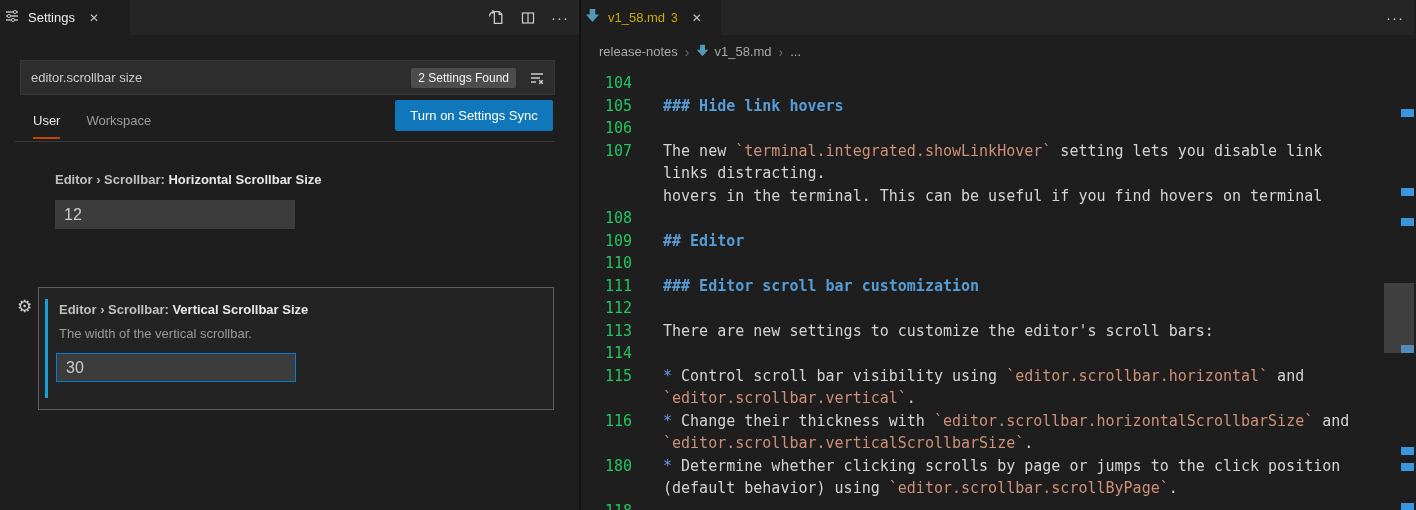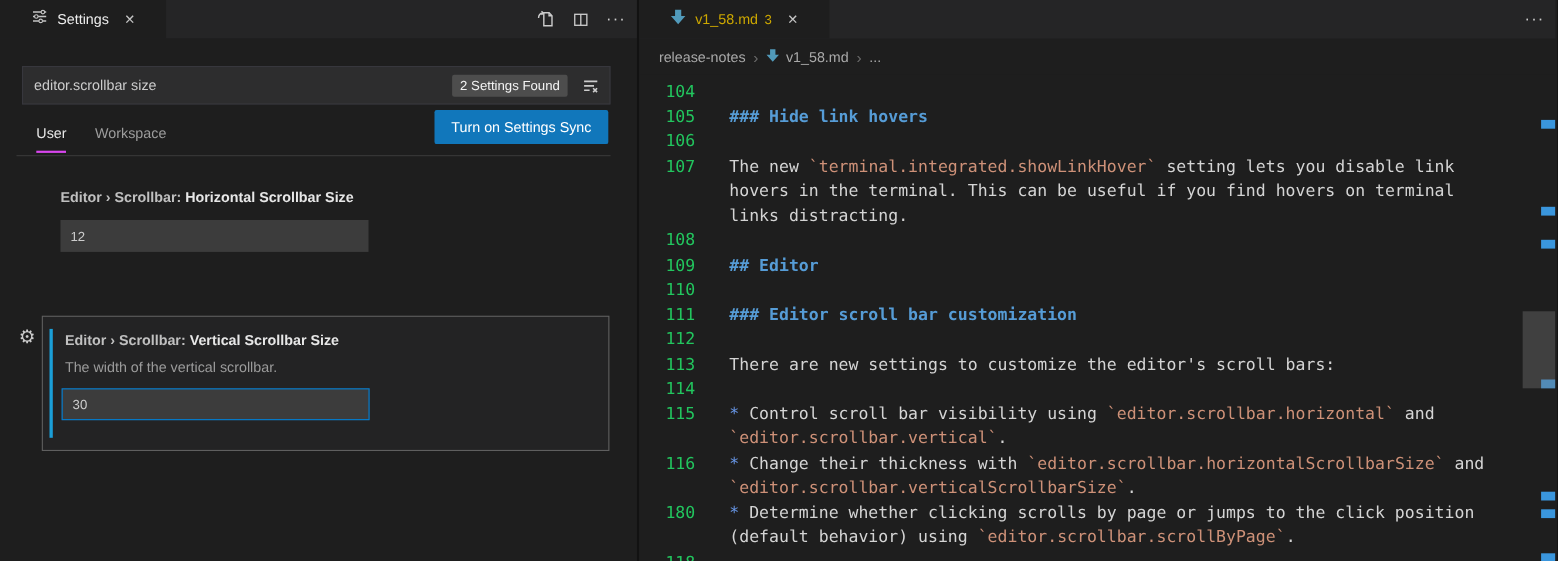--- a/index.html
+++ b/index.html
@@ -3,45 +3,45 @@
 <meta charset="utf-8">
 <style>
   * { margin:0; padding:0; box-sizing:border-box; }
   html,body { background:#111; }
   body { font-family:"Liberation Sans", sans-serif; }
   #app { position:relative; width:1416px; height:510px; background:#1e1e1e; overflow:hidden; display:flex; }
 
   
   #left-group { position:relative; width:581px; height:510px; background:#1e1e1e; border-right:2px solid #121212; flex:none; }
   .tabstrip { position:relative; height:35px; background:#252526; }
-  .tab { height:35px; display:flex; align-items:center; gap:8px; padding:0 28px; background:#1e1e1e; width:max-content; min-width:130px; }
+  .tab { height:35px; display:flex; align-items:center; gap:8px; padding:0 4px; background:#1e1e1e; width:max-content; min-width:130px; }
   .tab-label { font-size:13px; color:#ececec; }
   .tab-close { font-size:12px; color:#c5c5c5; margin-left:6px; cursor:pointer; }
   .strip-actions { position:absolute; right:10px; top:0; height:35px; display:flex; align-items:center; gap:15px; }
   .strip-actions svg { display:block; }
   .more-dots { color:#cccccc; font-size:15px; letter-spacing:1px; line-height:35px; }
 
   #settings-body { position:absolute; top:35px; left:0; right:0; bottom:0; background:#1e1e1e; }
   #search-box { position:absolute; left:20px; top:25px; width:535px; height:35px; background:#2d2d2e; border:1px solid #37373d; display:flex; align-items:center; padding:0 4px 0 10px; gap:8px; }
   #search-input { flex:1; background:transparent; border:none; outline:none; color:#cccccc; font-size:13px; font-family:"Liberation Sans", sans-serif; }
   #results-badge { background:#4d4d4d; color:#f3f3f3; font-size:12px; padding:3px 7px; border-radius:2px; white-space:nowrap; }
   #filter-btn { width:26px; height:26px; display:flex; align-items:center; justify-content:center; cursor:pointer; }
 
   #scope-row { position:absolute; left:33px; top:72px; display:flex; gap:26px; }
   .scope-tab { font-size:13px; padding:6px 0 9px 0; cursor:pointer; }
-  .scope-tab.active { color:#e7e7e7; border-bottom:2px solid #d946ef; }
+  .scope-tab.active { color:#e7e7e7; border-bottom:2px solid #c2410c; }
   .scope-tab.inactive { color:#9d9d9d; }
   #sync-button { position:absolute; left:395px; top:65px; width:158px; height:31px; background:#1177bb; color:#ffffff; font-size:13px; display:flex; align-items:center; justify-content:center; border-radius:2px; cursor:pointer; }
   #header-sep { position:absolute; left:15px; top:106px; width:540px; height:1px; background:rgba(255,255,255,0.12); }
 
   .setting-title { font-size:13px; font-weight:bold; }
   .setting-cat { color:#c0c0c0; }
   .setting-label { color:#e7e7e7; }
   .setting-desc { font-size:13px; color:#9b9b9b; margin-top:9px; }
-  .setting-input { background:#3c3c3c; border:none; outline:none; color:#cccccc; font-size:12px; padding:0 9px; width:280px; height:29px; font-family:"Liberation Sans", sans-serif; }
+  .setting-input { background:#3c3c3c; border:none; outline:none; color:#cccccc; font-size:16px; padding:0 9px; width:240px; height:29px; font-family:"Liberation Sans", sans-serif; }
 
   #setting-1 { position:absolute; left:55px; top:137px; }
   #setting-1 .setting-input { margin-top:13px; }
 
   #setting-2 { position:absolute; left:38px; top:252px; width:516px; height:123px; background:#232324; border:1px solid #5f5f5f; }
   #modified-bar { position:absolute; left:6px; top:11px; bottom:11px; width:3px; background:#1b9fd8; }
   #setting-2-inner { position:absolute; left:20px; top:14px; right:10px; }
   #setting-2 .setting-input { margin-top:12px; margin-left:-3px; border:1px solid #007fd4; background:#3c3c3c; }
   #row-gear { position:absolute; left:17px; top:263px; font-size:17px; color:#cccccc; cursor:pointer; line-height:1; }
 
@@ -186,22 +186,22 @@
           <span>...</span>
         </span>
       </div>
 
     <div id="editor">
       <div>
           <div class="ed-row"><div class="ed-num">104</div><div class="ed-content"></div></div>
           <div class="ed-row"><div class="ed-num">105</div><div class="ed-content"><span class="tk-head">### Hide link hovers</span></div></div>
           <div class="ed-row"><div class="ed-num">106</div><div class="ed-content"></div></div>
           <div class="ed-row"><div class="ed-num">107</div><div class="ed-content"><span class="tk-txt">The new </span><span class="tk-code">`terminal.integrated.showLinkHover`</span><span class="tk-txt"> setting lets you disable link</span></div></div>
+          <div class="ed-row"><div class="ed-num"></div><div class="ed-content"><span class="tk-txt">links distracting.</span></div></div>
           <div class="ed-row"><div class="ed-num"></div><div class="ed-content"><span class="tk-txt">hovers in the terminal. This can be useful if you find hovers on terminal</span></div></div>
-          <div class="ed-row"><div class="ed-num"></div><div class="ed-content"><span class="tk-txt">links distracting.</span></div></div>
           <div class="ed-row"><div class="ed-num">108</div><div class="ed-content"></div></div>
           <div class="ed-row"><div class="ed-num">109</div><div class="ed-content"><span class="tk-head">## Editor</span></div></div>
           <div class="ed-row"><div class="ed-num">110</div><div class="ed-content"></div></div>
           <div class="ed-row"><div class="ed-num">111</div><div class="ed-content"><span class="tk-head">### Editor scroll bar customization</span></div></div>
           <div class="ed-row"><div class="ed-num">112</div><div class="ed-content"></div></div>
           <div class="ed-row"><div class="ed-num">113</div><div class="ed-content"><span class="tk-txt">There are new settings to customize the editor's scroll bars:</span></div></div>
           <div class="ed-row"><div class="ed-num">114</div><div class="ed-content"></div></div>
           <div class="ed-row"><div class="ed-num">115</div><div class="ed-content"><span class="tk-bullet">* </span><span class="tk-txt">Control scroll bar visibility using </span><span class="tk-code">`editor.scrollbar.horizontal`</span><span class="tk-txt"> and</span></div></div>
           <div class="ed-row"><div class="ed-num"></div><div class="ed-content"><span class="tk-code">`editor.scrollbar.vertical`</span><span class="tk-txt">.</span></div></div>
           <div class="ed-row"><div class="ed-num">116</div><div class="ed-content"><span class="tk-bullet">* </span><span class="tk-txt">Change their thickness with </span><span class="tk-code">`editor.scrollbar.horizontalScrollbarSize`</span><span class="tk-txt"> and</span></div></div>

